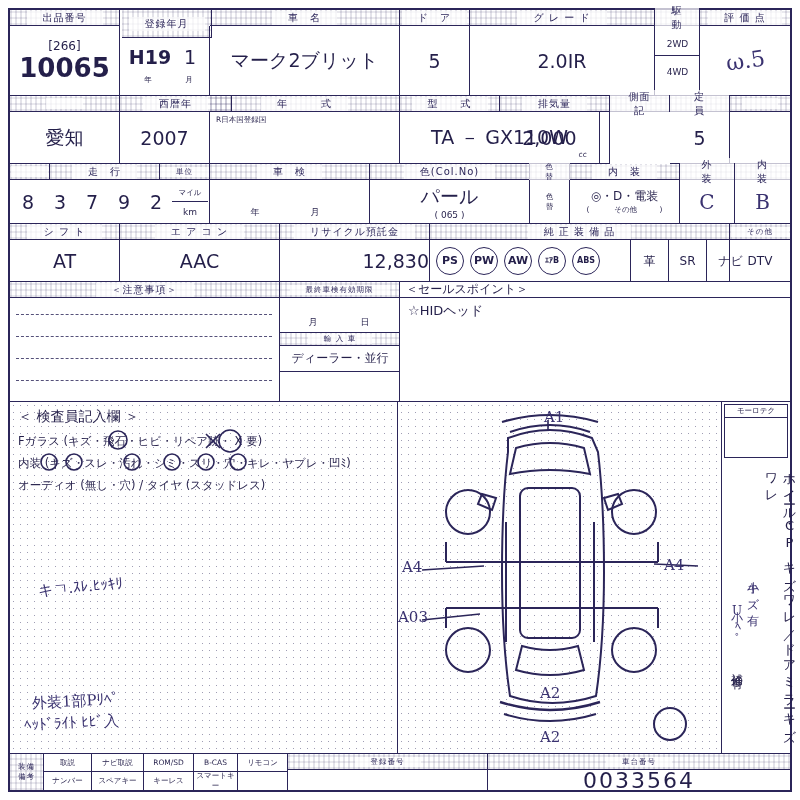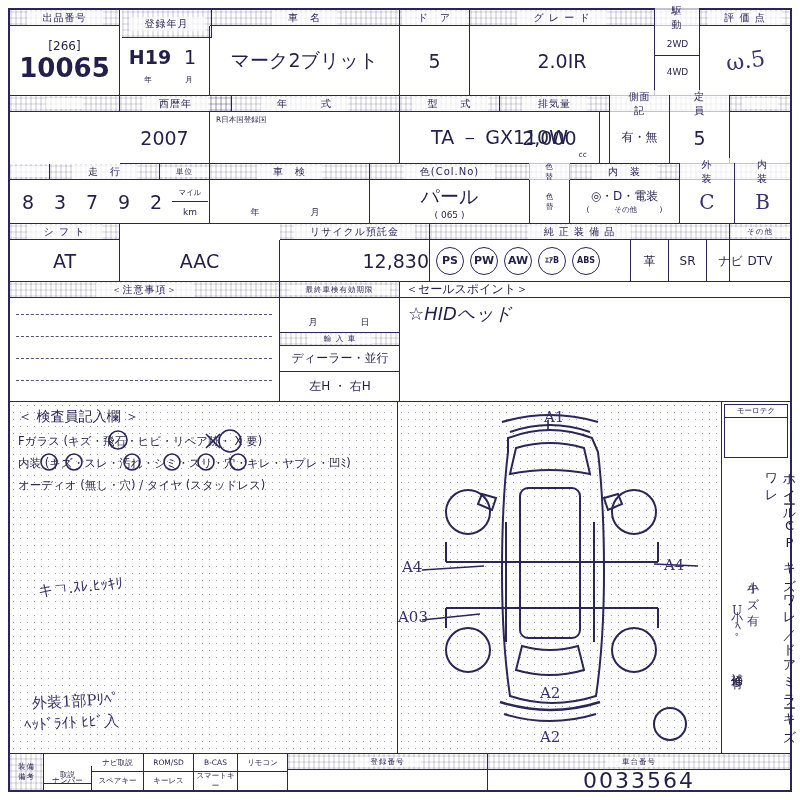--- a/index.html
+++ b/index.html
@@ -123,31 +123,31 @@
   <div class="abs hdr ctr" style="left:600px;top:86px;width:60px;height:16px;border-right:1.5px solid #2b2559;border-bottom:1.5px solid #2b2559;">
       <span>側面記</span>
     </div>
   <div class="abs hdr ctr" style="left:660px;top:86px;width:60px;height:16px;border-right:1.5px solid #2b2559;border-bottom:1.5px solid #2b2559;">
       <span>定　員</span>
     </div>
   <div class="abs hdr ctr" style="left:720px;top:86px;width:60px;height:16px;border-bottom:1.5px solid #2b2559;">
       <span>&nbsp;</span>
     </div>
 
+  <div class="abs ctr mid" style="left:0;top:102px;width:110px;height:52px;border-right:1.5px solid #2b2559;border-bottom:1.5px solid #2b2559;">愛知</div>
   <div class="abs ctr mid" style="left:110px;top:102px;width:90px;height:52px;border-right:1.5px solid #2b2559;border-bottom:1.5px solid #2b2559;">2007</div>
   <div class="abs" style="left:200px;top:102px;width:190px;height:52px;border-right:1.5px solid #2b2559;border-bottom:1.5px solid #2b2559;">
     <div class="abs xxs" style="left:6px;top:3px;width:120px;height:12px;">R日本国登録国</div>
   </div>
   <div class="abs ctr mid" style="left:390px;top:102px;width:200px;height:52px;border-right:1.5px solid #2b2559;border-bottom:1.5px solid #2b2559;">TA － GX110W</div>
   <div class="abs" style="left:590px;top:102px;width:0;height:0;"></div>
   <div class="abs ctr mid" style="left:490px;top:102px;width:110px;height:52px;border-bottom:1.5px solid #2b2559;border-right:1.5px solid #2b2559;background:transparent;pointer-events:none;">
     <span>2,000</span>
     <span class="xxs" style="align-self:flex-end;padding-bottom:4px;padding-left:2px;">cc</span>
   </div>
-  <div class="abs ctr sm" style="left:600px;top:102px;width:60px;height:52px;border-right:1.5px solid #2b2559;border-bottom:1.5px solid #2b2559;">有・無</div>
   <div class="abs ctr mid" style="left:660px;top:102px;width:60px;height:52px;border-right:1.5px solid #2b2559;border-bottom:1.5px solid #2b2559;">5</div>
   <div class="abs" style="left:720px;top:102px;width:60px;height:52px;border-bottom:1.5px solid #2b2559;"></div>
 
   <div class="abs hdr ctr" style="left:0;top:154px;width:40px;height:16px;border-right:1.5px solid #2b2559;border-bottom:1.5px solid #2b2559;">
       <span>&nbsp;</span>
     </div>
   <div class="abs hdr ctr" style="left:40px;top:154px;width:110px;height:16px;border-right:1.5px solid #2b2559;border-bottom:1.5px solid #2b2559;">
       <span>走　行</span>
     </div>
   <div class="abs hdr ctr" style="left:150px;top:154px;width:50px;height:16px;border-right:1.5px solid #2b2559;border-bottom:1.5px solid #2b2559;">
@@ -204,20 +204,23 @@
 
   <div class="abs ctr" style="left:670px;top:170px;width:55px;height:44px;border-right:1.5px solid #2b2559;border-bottom:1.5px solid #2b2559;">
     <span class="hand" style="font-size:20px;">C</span>
   </div>
   <div class="abs ctr" style="left:725px;top:170px;width:55px;height:44px;border-bottom:1.5px solid #2b2559;">
     <span class="hand" style="font-size:20px;">B</span>
   </div>
 
   <div class="abs hdr ctr" style="left:0;top:214px;width:110px;height:16px;border-right:1.5px solid #2b2559;border-bottom:1.5px solid #2b2559;">
       <span>シ フ ト</span>
+    </div>
+  <div class="abs hdr ctr" style="left:110px;top:214px;width:160px;height:16px;border-right:1.5px solid #2b2559;border-bottom:1.5px solid #2b2559;">
+      <span>エ ア コ ン</span>
     </div>
   <div class="abs hdr ctr" style="left:270px;top:214px;width:150px;height:16px;border-right:1.5px solid #2b2559;border-bottom:1.5px solid #2b2559;">
       <span>リサイクル預託金</span>
     </div>
   <div class="abs hdr ctr" style="left:420px;top:214px;width:300px;height:16px;border-right:1.5px solid #2b2559;border-bottom:1.5px solid #2b2559;">
       <span>純 正 装 備 品</span>
     </div>
   <div class="abs hdr ctr" style="left:720px;top:214px;width:60px;height:16px;border-bottom:1.5px solid #2b2559;">
       <span class="xxs">その他</span>
     </div>
@@ -255,25 +258,24 @@
     <div class="abs dashrow" style="left:6px;top:82px;width:256px;height:0;"></div>
   </div>
 
   <div class="abs" style="left:270px;top:288px;width:120px;height:104px;border-right:1.5px solid #2b2559;border-bottom:1.5px solid #2b2559;">
     <div class="abs ctr xs" style="left:18px;top:16px;width:30px;height:16px;">月</div>
     <div class="abs ctr xs" style="left:70px;top:16px;width:30px;height:16px;">日</div>
     <div class="abs hdr ctr" style="left:0;top:34px;width:120px;height:14px;border-top:1.5px solid #2b2559;border-bottom:1.5px solid #2b2559;">
         <span class="xxs">輸 入 車</span>
       </div>
     <div class="abs ctr sm" style="left:0;top:48px;width:120px;height:26px;border-bottom:1.5px solid #2b2559;">ディーラー・並行</div>
-    <div class="abs ctr sm" style="left:0;top:74px;width:120px;height:28px;">左H ・ 右H</div>
   </div>
 
   <div class="abs" style="left:390px;top:288px;width:390px;height:104px;border-bottom:1.5px solid #2b2559;">
-    <div class="abs" style="left:8px;top:4px;font-size:18px;font-style:italic;">☆HIDヘッド</div>
+    <div class="abs" style="left:8px;top:4px;font-size:13px;">☆HIDヘッド</div>
   </div>
 
   <div class="abs dots" style="left:0;top:392px;width:388px;height:352px;border-right:1.5px solid #2b2559;border-bottom:1.5px solid #2b2559;">
     <div class="abs sm" style="left:8px;top:6px;font-size:14px;">＜ 検査員記入欄 ＞</div>
     <div class="abs sm" style="left:8px;top:32px;font-size:11.5px;">Fガラス (キズ・飛石・ヒビ・リペア跡・ X 要)</div>
     <div class="abs sm" style="left:8px;top:54px;font-size:11.5px;">内装 (キズ・スレ・汚れ・シミ・スリ・穴・キレ・ヤブレ・凹ﾐ)</div>
     <div class="abs sm" style="left:8px;top:76px;font-size:11.5px;">オーディオ (無し・穴) / タイヤ (スタッドレス)</div>
 
     <svg class="abs" style="left:0;top:0;" width="388" height="352">
       <g stroke="#2b2559" stroke-width="1.6" fill="none">
@@ -353,21 +355,21 @@
     <div class="abs vert hand" style="left:22px;top:170px;font-size:12px;height:90px;">小キズ有</div>
     <div class="abs vert hand" style="left:6px;top:200px;font-size:12px;height:60px;">小Uﾍﾟ</div>
     <div class="abs vert" style="left:6px;top:262px;font-size:12px;height:70px;">補修有</div>
   </div>
 
   <div class="abs hdr ctr" style="left:0;top:744px;width:34px;height:36px;border-right:1.5px solid #2b2559;flex-direction:column;">
     <div class="xxs">装備</div>
       <div class="xxs">備考</div>
   </div>
 
-  <div class="abs ctr xxs" style="left:34px;top:744px;width:48px;height:18px;border-right:1.5px solid #2b2559;border-bottom:1px solid #2b2559;margin-top:12px;">取説</div>
+  <div class="abs ctr xxs" style="left:34px;top:744px;width:48px;height:18px;border-right:1.5px solid #2b2559;border-bottom:1px solid #2b2559;">取説</div>
   <div class="abs ctr xxs" style="left:82px;top:744px;width:52px;height:18px;border-right:1.5px solid #2b2559;border-bottom:1px solid #2b2559;">ナビ取説</div>
   <div class="abs ctr xxs" style="left:134px;top:744px;width:50px;height:18px;border-right:1.5px solid #2b2559;border-bottom:1px solid #2b2559;">ROM/SD</div>
   <div class="abs ctr xxs" style="left:184px;top:744px;width:44px;height:18px;border-right:1.5px solid #2b2559;border-bottom:1px solid #2b2559;">B-CAS</div>
   <div class="abs ctr xxs" style="left:228px;top:744px;width:50px;height:18px;border-right:1.5px solid #2b2559;border-bottom:1px solid #2b2559;">リモコン</div>
 
   <div class="abs ctr xxs" style="left:34px;top:762px;width:48px;height:18px;border-right:1.5px solid #2b2559;">ナンバー</div>
   <div class="abs ctr xxs" style="left:82px;top:762px;width:52px;height:18px;border-right:1.5px solid #2b2559;">スペアキー</div>
   <div class="abs ctr xxs" style="left:134px;top:762px;width:50px;height:18px;border-right:1.5px solid #2b2559;">キーレス</div>
   <div class="abs ctr xxs" style="left:184px;top:762px;width:44px;height:18px;border-right:1.5px solid #2b2559;">スマートキー</div>
   <div class="abs ctr xxs" style="left:228px;top:762px;width:50px;height:18px;border-right:1.5px solid #2b2559;"></div>

